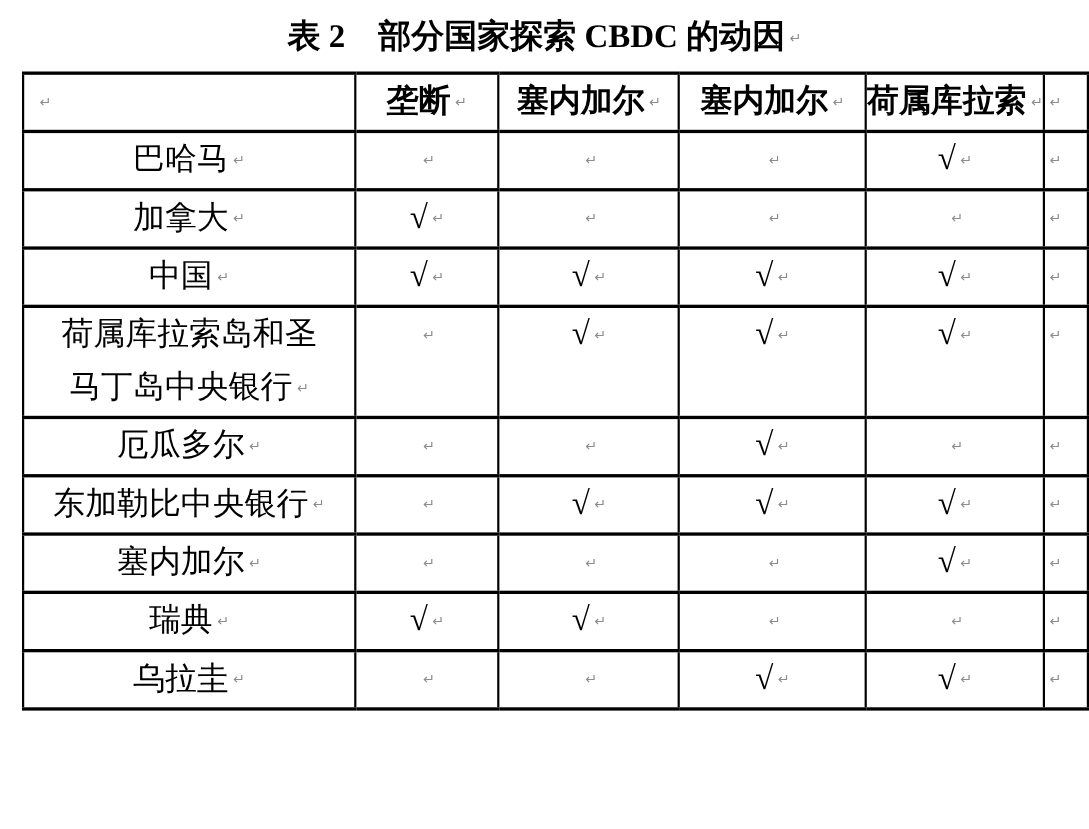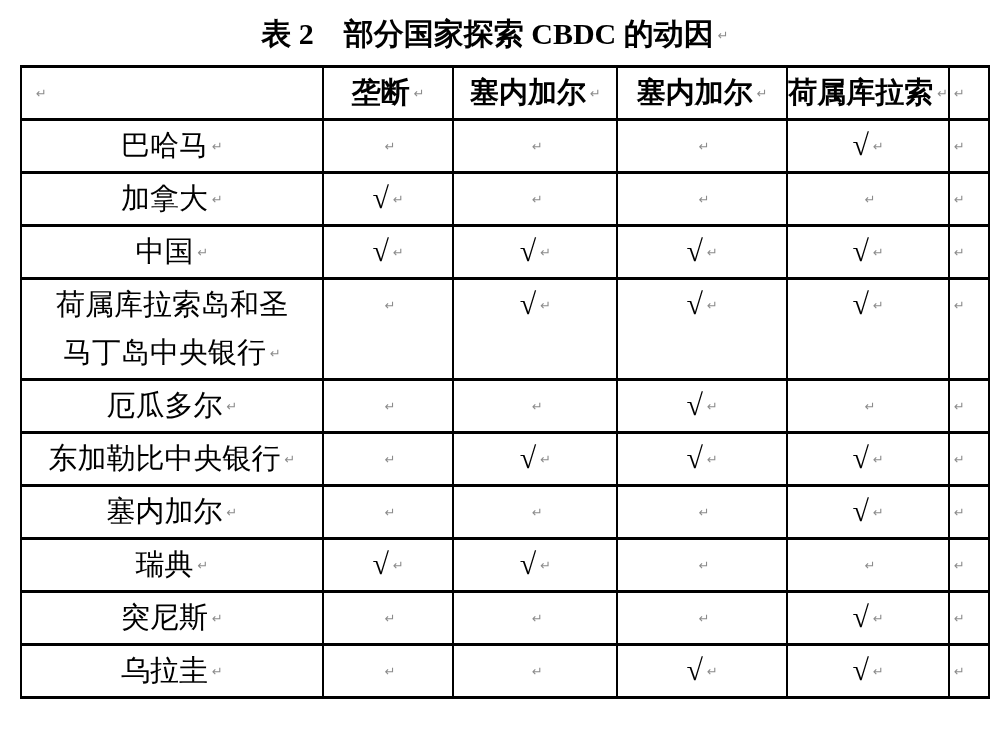--- a/index.html
+++ b/index.html
@@ -181,28 +181,20 @@
         </tr>
         <tr>
           <td class="country-cell"><span>瑞典</span><span class="pilcrow">↵</span></td>
           <td class="mark-cell"><span class="check">√</span><span class="pilcrow">↵</span></td>
           <td class="mark-cell"><span class="check">√</span><span class="pilcrow">↵</span></td>
           <td class="mark-cell"><span class="pilcrow">↵</span></td>
           <td class="mark-cell"><span class="pilcrow">↵</span></td>
           <td class="gutter-cell"><span class="pilcrow">↵</span></td>
         </tr>
         <tr>
-          <td class="country-cell"><span>突尼斯</span><span class="pilcrow">↵</span></td>
-          <td class="mark-cell"><span class="pilcrow">↵</span></td>
-          <td class="mark-cell"><span class="pilcrow">↵</span></td>
-          <td class="mark-cell"><span class="pilcrow">↵</span></td>
-          <td class="mark-cell"><span class="check">√</span><span class="pilcrow">↵</span></td>
-          <td class="gutter-cell"><span class="pilcrow">↵</span></td>
-        </tr>
-        <tr>
           <td class="country-cell"><span>乌拉圭</span><span class="pilcrow">↵</span></td>
           <td class="mark-cell"><span class="pilcrow">↵</span></td>
           <td class="mark-cell"><span class="pilcrow">↵</span></td>
           <td class="mark-cell"><span class="check">√</span><span class="pilcrow">↵</span></td>
           <td class="mark-cell"><span class="check">√</span><span class="pilcrow">↵</span></td>
           <td class="gutter-cell"><span class="pilcrow">↵</span></td>
         </tr>
       </tbody>
   </table>
 

